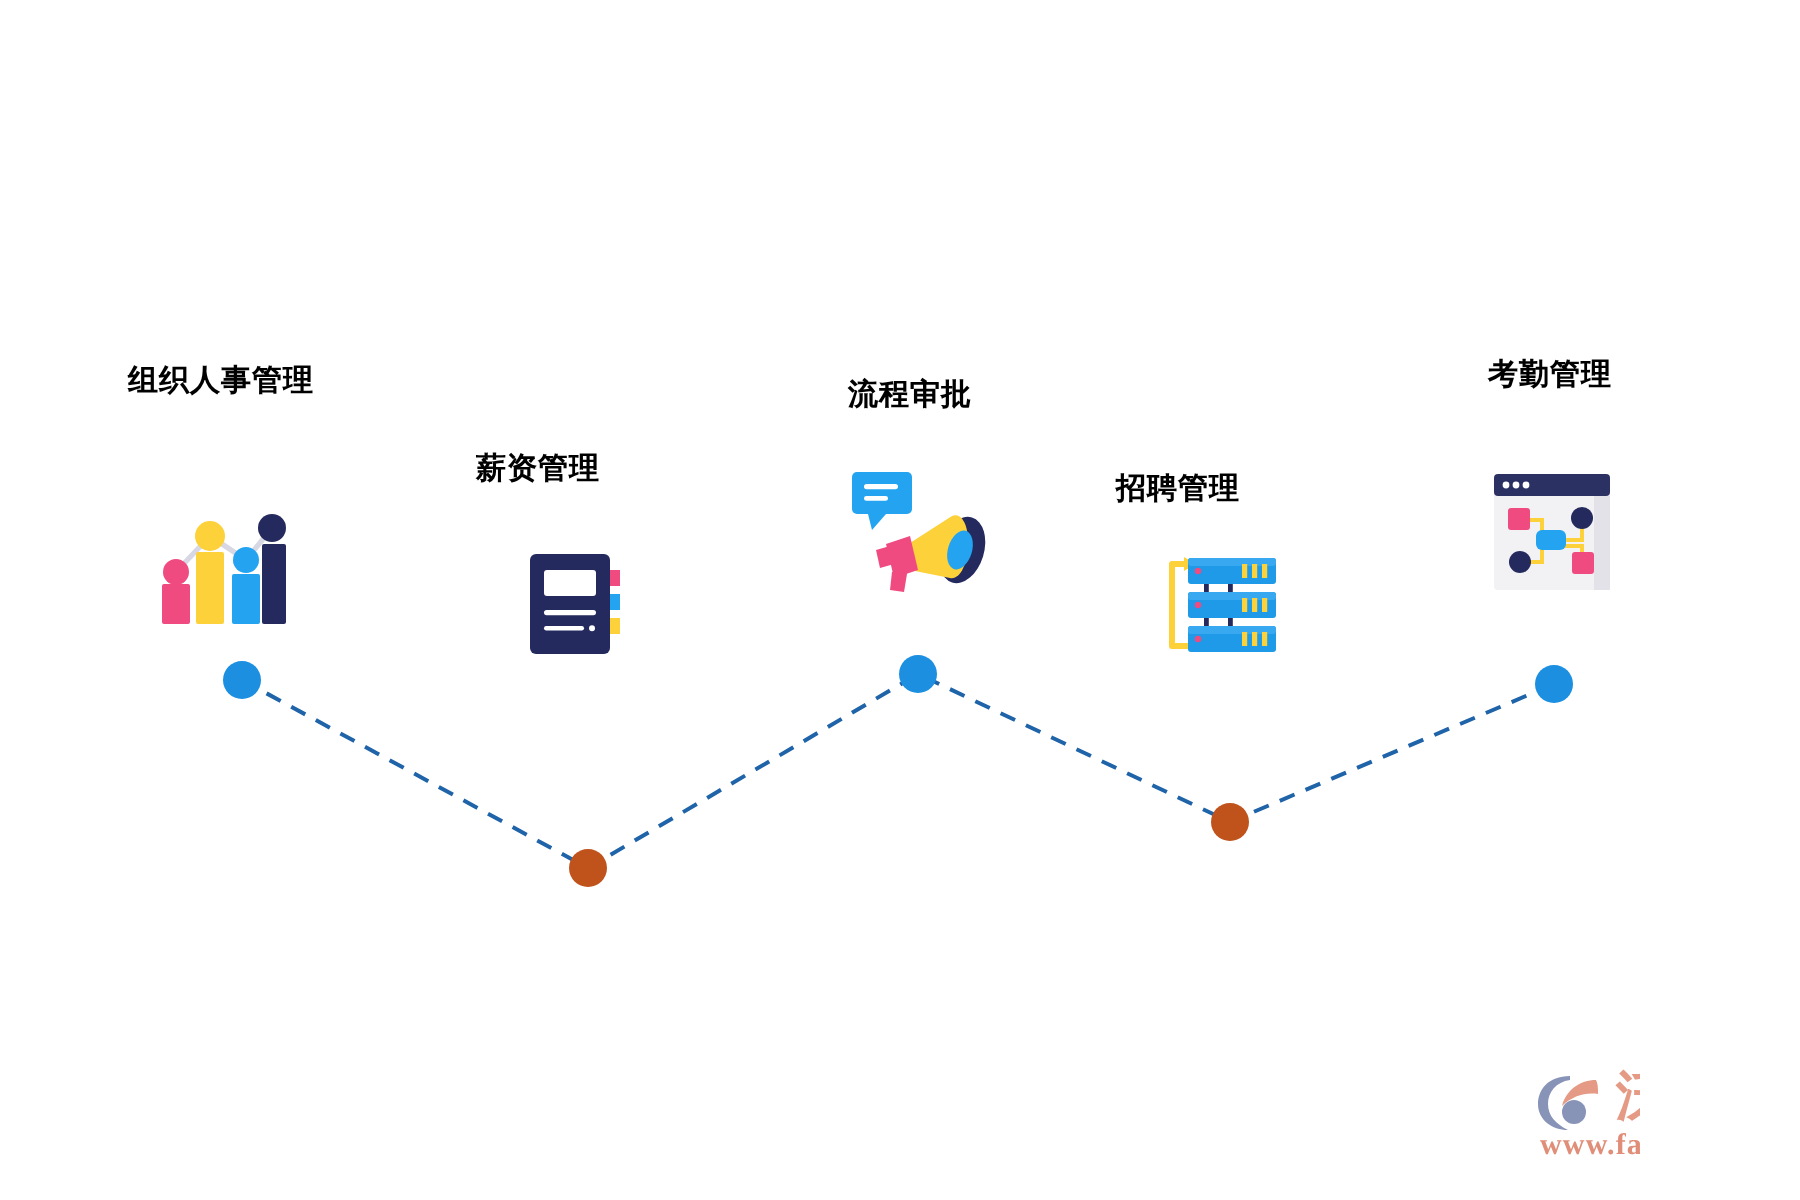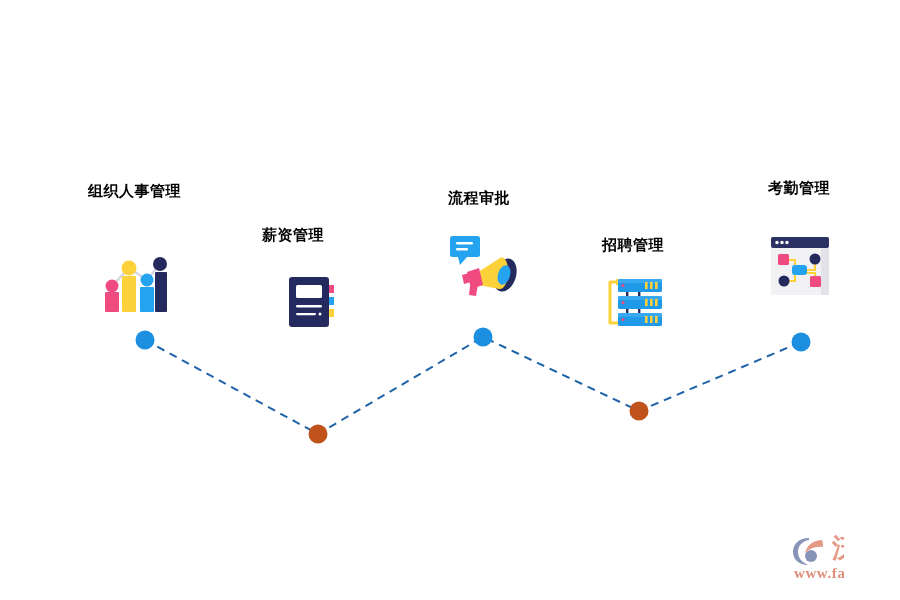--- a/index.html
+++ b/index.html
@@ -7,21 +7,20 @@
     padding: 0;
     background: #ffffff;
   }
   #stage {
     position: relative;
     width: 820px;
     height: 600px;
     background: #ffffff;
     overflow: hidden;
     font-family: "Liberation Sans", "DejaVu Sans", sans-serif;
-    margin-left: 24px;
   }
 
   
   .node-label {
     position: absolute;
     font-size: 15px;
     font-weight: bold;
     color: #000000;
     white-space: nowrap;
     letter-spacing: 0.5px;
@@ -151,21 +150,21 @@
       <ellipse cx="56" cy="41" rx="6" ry="10" fill="#23a3f0" transform="rotate(17 56 41)"></ellipse>
 
       <path d="M19,38 L31,34 L35,51 L23,55 Z" fill="#ef4b81"></path>
 
       <path d="M22,52 L30,50 L28,62 L21,61 Z" fill="#ef4b81"></path>
 
       <path d="M14,41 L21,39 L23,48 L16,50 Z" fill="#ef4b81"></path>
     </svg>
   </div>
 
-  <div class="node-label" style="left:578px; top:237px;">招聘管理</div>
+  <div class="node-label" style="left:558px; top:237px;">招聘管理</div>
 
   <div class="node-icon" style="left:580px; top:278px; width:60px; height:52px;">
     <svg width="60" height="52" viewBox="0 0 60 52" xmlns="http://www.w3.org/2000/svg">
 
       <path d="M14,4 L6,4 L6,45 L14,45" fill="none" stroke="#fdd13a" stroke-width="3" stroke-linecap="round" stroke-linejoin="round"></path>
       <polygon points="12,0.5 18,4 12,7.5" fill="#fdd13a"></polygon>
 
       <rect x="14" y="1" width="44" height="13" rx="1.5" fill="#1f9ae8"></rect>
       <rect x="14" y="1" width="44" height="4" rx="1.5" fill="#38a9f0"></rect>
       <circle cx="19" cy="7.5" r="1.6" fill="#ef4b81"></circle>

